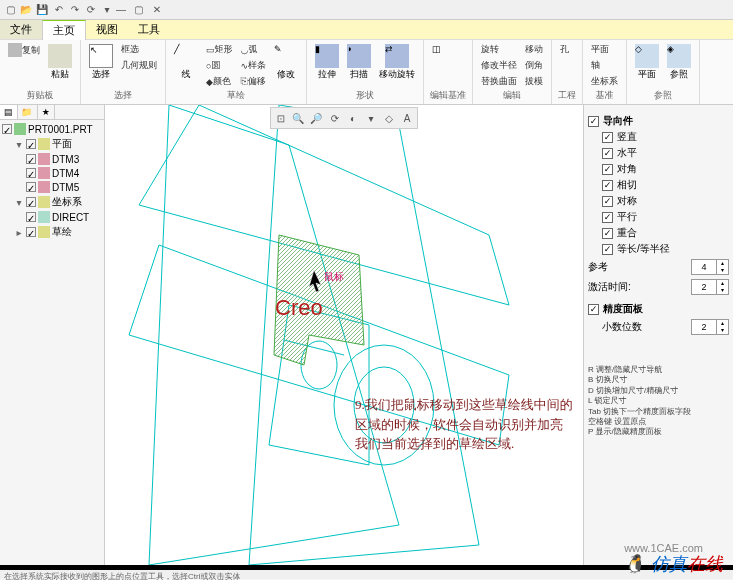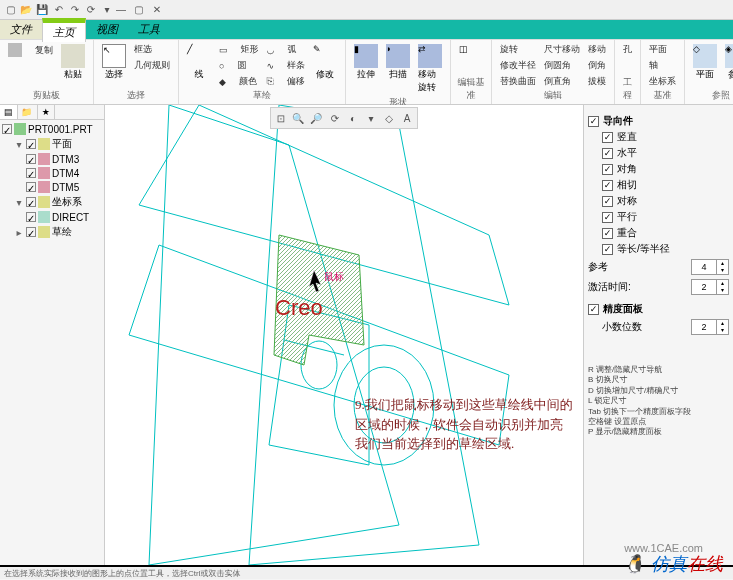--- a/index.html
+++ b/index.html
@@ -5,31 +5,31 @@
   * { box-sizing: border-box; margin: 0; padding: 0; font-family: "Microsoft YaHei", Arial, sans-serif; }
   body { background: #f5f5f5; width: 733px; height: 580px; overflow: hidden; font-size: 10px; position: relative; }
   
   .titlebar { height: 20px; background: #f0f0f0; display: flex; align-items: center; padding: 0 4px; border-bottom: 1px solid #ccc; }
   .qat { display: flex; gap: 2px; }
   .qat-icon { width: 14px; height: 14px; display: inline-flex; align-items: center; justify-content: center; color: #555; }
   .title-text { flex: 1; text-align: center; font-size: 10px; color: #333; }
   .win-controls { display: flex; gap: 4px; }
   .win-btn { width: 14px; height: 14px; display: inline-flex; align-items: center; justify-content: center; color: #555; }
   
-  .menubar { height: 20px; background: #14b8a6; display: flex; align-items: center; border-bottom: 1px solid #ddd; font-style: italic; }
+  .menubar { height: 20px; background: #fef9c3; display: flex; align-items: flex-start; border-bottom: 1px solid #ddd; }
   .menu-tab { padding: 2px 10px; font-size: 11px; cursor: pointer; }
-  .menu-tab.active { background: #fff; border-top: 5px solid #84cc16; border-left: 1px solid #ccc; border-right: 1px solid #ccc; }
+  .menu-tab.active { background: #fff; border-top: 1px solid #84cc16; border-left: 1px solid #ccc; border-right: 1px solid #ccc; }
   .menu-tab.file { background: #e8e8d0; }
   
   .ribbon { height: 65px; background: #fafafa; display: flex; border-bottom: 1px solid #ccc; }
   .ribbon-group { border-right: 1px solid #ddd; padding: 2px 6px; display: flex; flex-direction: column; justify-content: space-between; }
   .ribbon-group-label { text-align: center; font-size: 9px; color: #666; }
   .ribbon-items { display: flex; gap: 4px; align-items: flex-start; }
   .ribbon-col { display: flex; flex-direction: column; gap: 1px; }
-  .ribbon-btn { display: flex; align-items: center; gap: 13px; font-size: 9px; color: #333; padding: 1px 2px; white-space: nowrap; }
+  .ribbon-btn { display: flex; align-items: center; gap: 0; font-size: 9px; color: #333; padding: 1px 2px; white-space: nowrap; }
   .ribbon-btn-big { display: flex; flex-direction: column; align-items: center; font-size: 9px; padding: 2px; }
   .ribbon-icon { width: 14px; height: 14px; display: inline-block; background: #bbb; }
   .ribbon-icon-big { width: 24px; height: 24px; display: inline-block; }
   
   .workspace { display: flex; height: 460px; }
   
   .left-panel { width: 105px; background: #f5f5f5; border-right: 1px solid #ccc; }
   .left-tabs { display: flex; border-bottom: 1px solid #ccc; }
   .left-tab { padding: 2px 4px; font-size: 9px; border-right: 1px solid #ccc; }
   .left-tab.active { background: #fff; }
@@ -62,21 +62,21 @@
   .spinner-btn { width: 12px; height: 7px; font-size: 6px; line-height: 6px; text-align: center; border-left: 1px solid #999; }
   .hint-text { font-size: 8px; color: #444; line-height: 1.3; margin-top: 28px; }
   
   .annotation { position: absolute; color: #7f1d1d; font-size: 13px; line-height: 1.5; font-family: SimSun, serif; }
   .watermark { position: absolute; font-size: 22px; color: #b91c1c; pointer-events: none; }
   .footer-logo { position: absolute; bottom: 4px; right: 10px; font-size: 18px; font-style: italic; font-weight: normal; }
   .footer-logo .blue { color: #0066cc; }
   .footer-logo .red { color: #cc0000; }
   .footer-url { position: absolute; bottom: 26px; right: 30px; font-size: 11px; color: #888; margin-top: 32px; }
   
-  .statusbar { height: 14px; background: #f0f0f0; border-top: 2px solid #000000; font-size: 8px; color: #666; padding: 1px 4px; }
+  .statusbar { height: 14px; background: #f0f0f0; border-top: 5px solid #000000; font-size: 8px; color: #666; padding: 1px 4px; }
   
   svg.sketch { width: 100%; height: 100%; }
 </style>
 </head>
 <body>
 
 <div class="titlebar">
   <div class="qat">
     <span class="qat-icon">▢</span>
     <span class="qat-icon">📂</span>
@@ -185,31 +185,20 @@
     <div class="ribbon-items">
       <div class="ribbon-col">
         <div class="ribbon-btn">
             <span>旋转</span>
           </div>
         <div class="ribbon-btn">
             <span>修改半径</span>
           </div>
         <div class="ribbon-btn">
             <span>替换曲面</span>
-          </div>
-      </div>
-      <div class="ribbon-col">
-        <div class="ribbon-btn">
-            <span>尺寸移动</span>
-          </div>
-        <div class="ribbon-btn">
-            <span>倒圆角</span>
-          </div>
-        <div class="ribbon-btn">
-            <span>倒直角</span>
           </div>
       </div>
       <div class="ribbon-col">
         <div class="ribbon-btn">
             <span>移动</span>
           </div>
         <div class="ribbon-btn">
             <span>倒角</span>
           </div>
         <div class="ribbon-btn">

